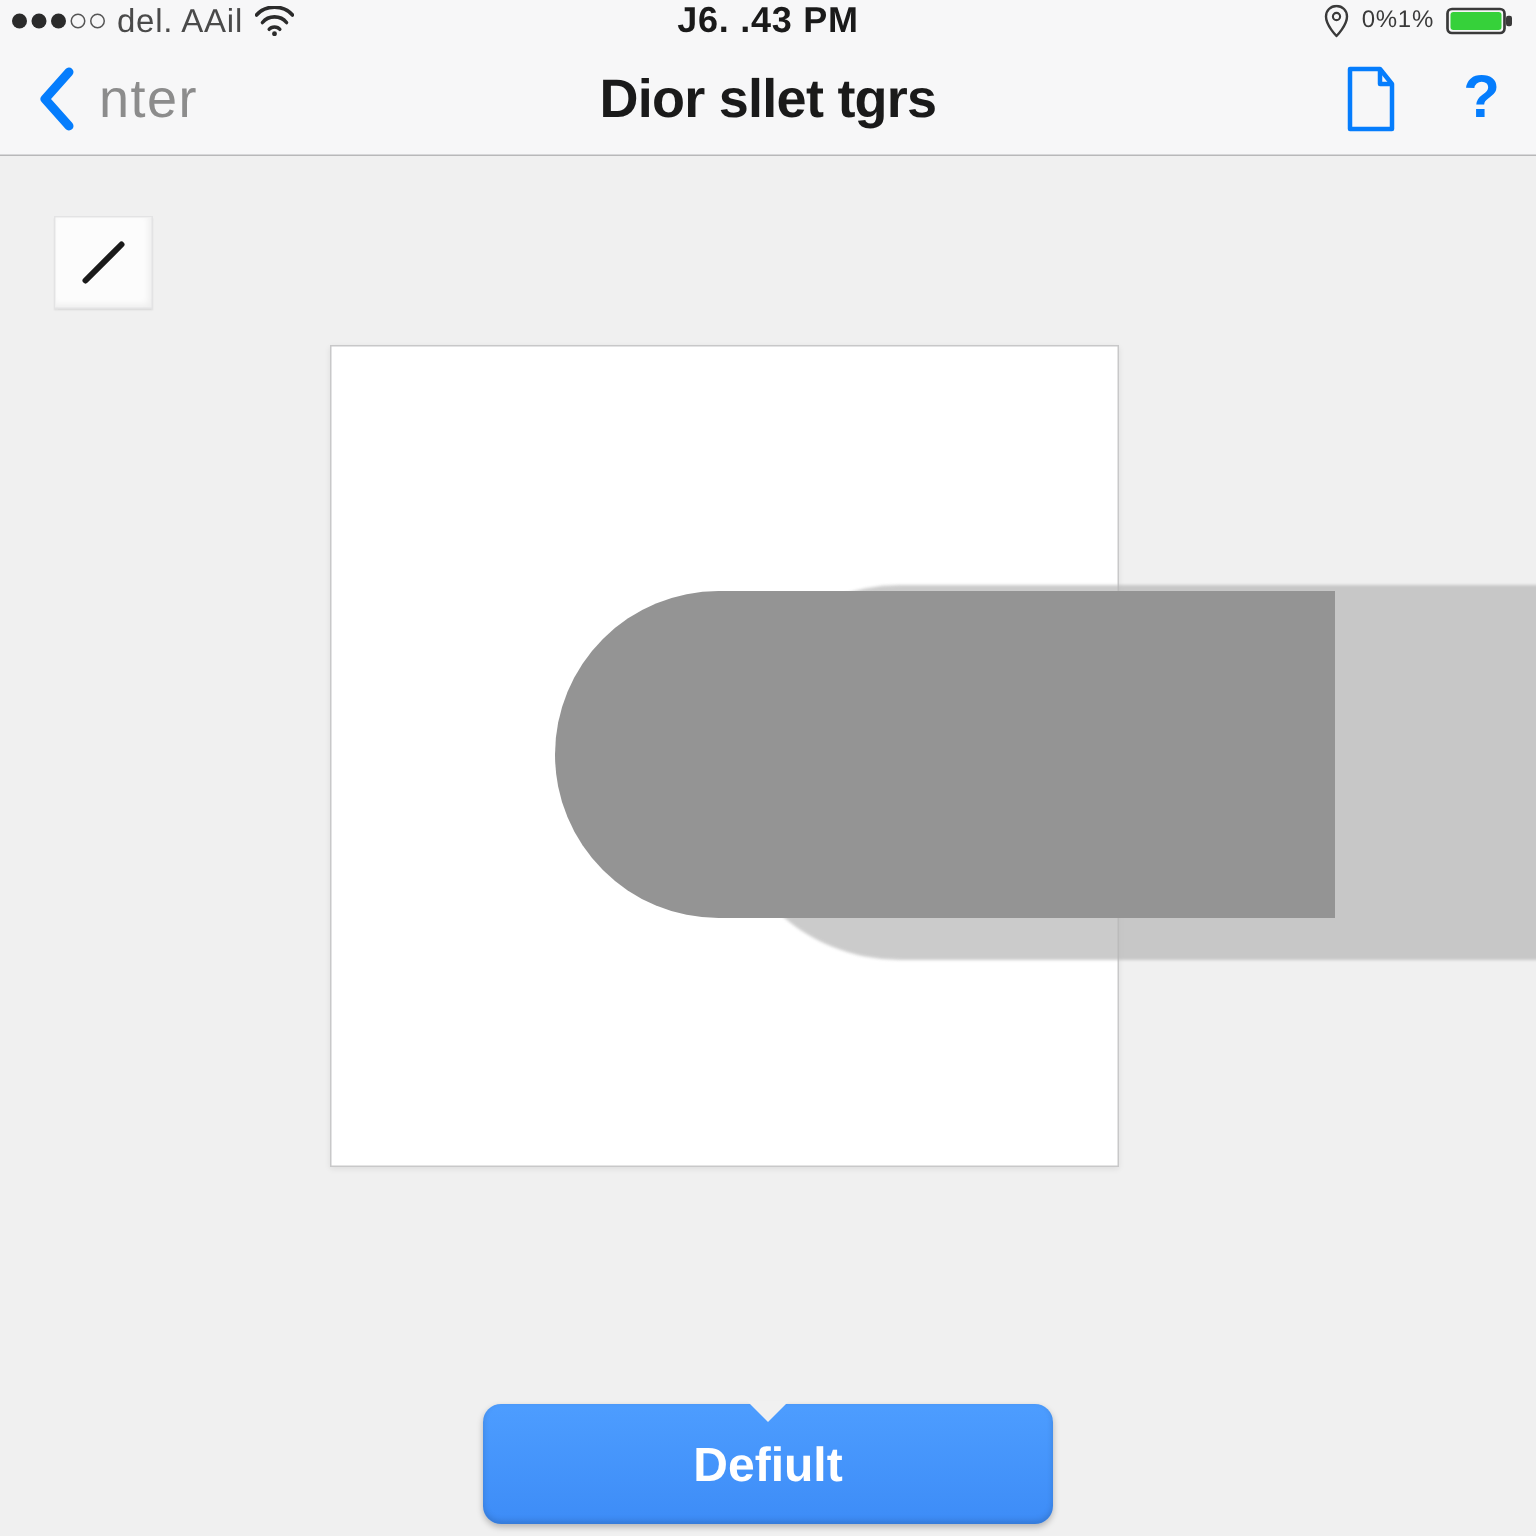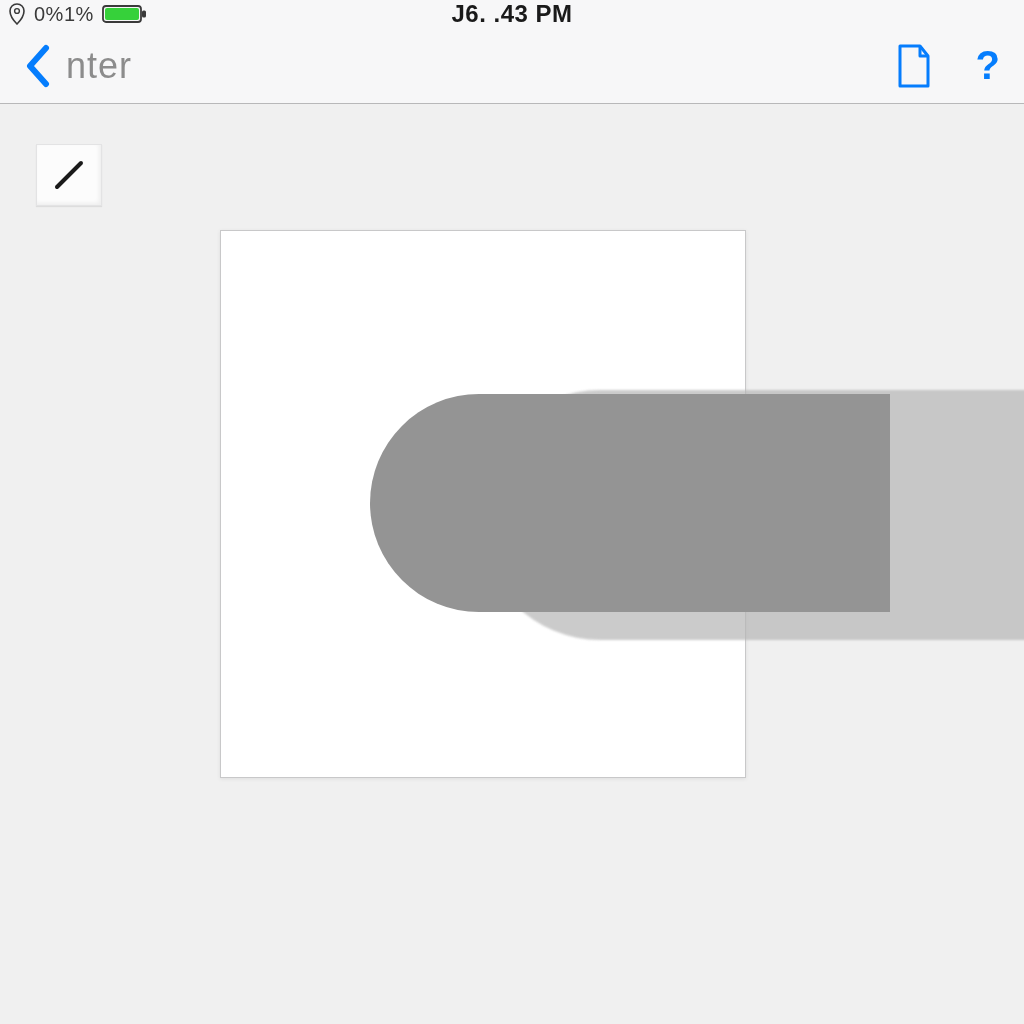--- a/index.html
+++ b/index.html
@@ -59,21 +59,21 @@
     .time {
       position: absolute;
       left: 50%;
       transform: translateX(-50%);
       font-weight: 700;
       font-size: 24px;
       color: #1a1a1a;
       top: 0;
     }
     .battery-pct {
-      font-size: 20px;
+      font-size: 16px;
       color: #3a3a3a;
     }
     .battery-icon svg { display: block; }
     .loc-icon svg { display: block; }
 
     
     .nav-bar {
       height: 76px;
       background: #f7f7f8;
       border-bottom: 1px solid #b8b8b9;
@@ -201,20 +201,38 @@
       height: 0;
       border-left: 14px solid transparent;
       border-right: 14px solid transparent;
       border-top: 14px solid #f0f0f0;
     }
   </style>
 </head>
 <body>
 
 <div class="status-bar">
+  <div class="status-left">
+    <div class="signal-dots">
+      <span></span>
+        <span></span>
+        <span></span>
+        <span class="empty"></span>
+        <span class="empty"></span>
+    </div>
+    <span class="carrier">del. AAil</span>
+    <span class="wifi-icon">
+      <svg width="26" height="20" viewBox="0 0 26 20">
+        <path d="M1 6 C7 -1 19 -1 25 6" stroke="#2b2b2b" stroke-width="2.4" fill="none" stroke-linecap="round"></path>
+        <path d="M5 11 C9 6 17 6 21 11" stroke="#2b2b2b" stroke-width="2.4" fill="none" stroke-linecap="round"></path>
+        <path d="M9.5 15.5 C11 13.5 15 13.5 16.5 15.5" stroke="#2b2b2b" stroke-width="2.4" fill="none" stroke-linecap="round"></path>
+        <circle cx="13" cy="18.5" r="1.6" fill="#2b2b2b"></circle>
+      </svg>
+    </span>
+  </div>
 
   <span class="time">J6. .43 PM</span>
 
   <div class="status-right">
     <span class="loc-icon">
       <svg width="18" height="22" viewBox="0 0 18 22">
         <path d="M9 1 C5 1 2 4 2 8 C2 14 9 21 9 21 C9 21 16 14 16 8 C16 4 13 1 9 1 Z" fill="none" stroke="#3a3a3a" stroke-width="1.6"></path>
         <circle cx="9" cy="8" r="2.4" fill="none" stroke="#3a3a3a" stroke-width="1.4"></circle>
       </svg>
     </span>
@@ -232,20 +250,21 @@
 <div class="nav-bar">
   <div class="back-group">
     <span class="chevron-left">
       <svg width="28" height="44" viewBox="0 0 28 44">
         <polyline points="22,4 6,22 22,40" fill="none" stroke="#057dfd" stroke-width="6" stroke-linecap="round" stroke-linejoin="round"></polyline>
       </svg>
     </span>
     <span class="back-label">nter</span>
   </div>
 
+  <span class="title">Dior sllet tgrs</span>
 
   <div class="nav-right">
     <span class="doc-icon">
       <svg width="36" height="44" viewBox="0 0 36 44">
         <path d="M4 2 H24 L32 12 V42 H4 Z" fill="none" stroke="#057dfd" stroke-width="3" stroke-linejoin="round"></path>
         <path d="M24 2 V12 H32" fill="none" stroke="#057dfd" stroke-width="3" stroke-linejoin="round"></path>
       </svg>
     </span>
     <span class="help-icon">?</span>
   </div>
@@ -259,14 +278,17 @@
         <line x1="9" y1="33" x2="33" y2="9" stroke="#1a1a1a" stroke-width="4" stroke-linecap="round"></line>
       </svg>
     </span>
   </div>
 
   <div class="canvas-box"></div>
 
   <div class="smear-back"></div>
   <div class="smear-front"></div>
 
+  <div class="default-button">
+    <span>Defiult</span>
+  </div>
 
 </div>
 
 </body></html>

